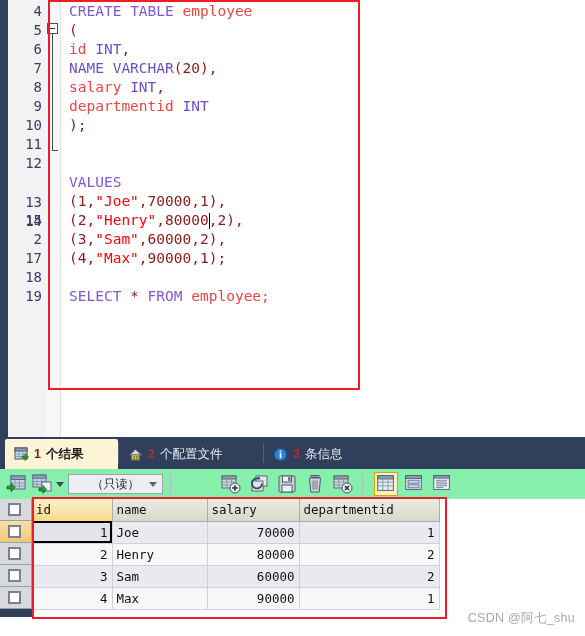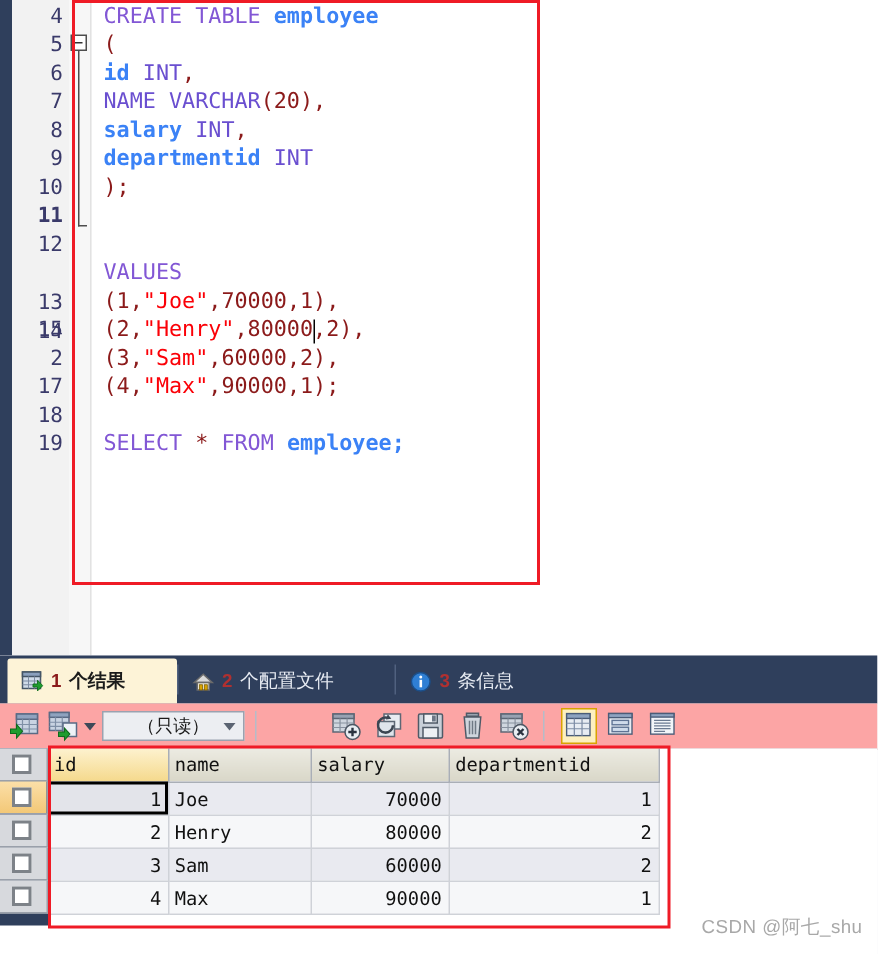--- a/index.html
+++ b/index.html
@@ -67,21 +67,21 @@
     left: 8px;
     height: 19px;
     line-height: 19px;
     white-space: pre;
     font-family: "DejaVu Sans Mono", monospace;
     font-size: 14.5px;
     color: #1a1a1a;
   }
   .kw   { color: #8257d5; font-weight: normal; }
   .typ  { color: #6a4fd0; }
-  .id   { color: #3b82f6; font-weight: bold; }
+  .id   { color: #ef4444; }
   .str  { color: #fb0007; }
   .num  { color: #8b1a1a; }
   .pun  { color: #8b1a1a; }
   .plain{ color: #1a1a1a; }
 
   
   #fold-marker {
     position: absolute;
     left: 47px;
     top: 23px;
@@ -179,21 +179,21 @@
   }
 
   .tab-icon { width: 15px; height: 15px; position: relative; flex: 0 0 auto; }
 
   
   #toolbar {
     position: absolute;
     left: 0; top: 32px;
     width: 585px;
     height: 30px;
-    background: #fca5a5;
+    background: #86efac;
     border-bottom: 1px solid #b9c0cc;
   }
   .tb-btn {
     position: absolute;
     top: 4px;
     width: 22px; height: 22px;
   }
   .tb-sep {
     position: absolute;
     top: 5px;
@@ -336,21 +336,21 @@
 <div id="editor-area">
   <div id="editor-left-strip"></div>
   <div id="gutter">
       <div class="gutter-num" style="top: 2px;">4</div>
       <div class="gutter-num" style="top: 21px;">5</div>
       <div class="gutter-num" style="top: 40px;">6</div>
       <div class="gutter-num" style="top: 59px;">7</div>
       <div class="gutter-num" style="top: 78px;">8</div>
       <div class="gutter-num" style="top: 97px;">9</div>
       <div class="gutter-num" style="top: 116px;">10</div>
-      <div class="gutter-num" style="top: 135px; font-weight: bold;">11</div>
+      <div class="gutter-num" style="top: 135px;">11</div>
       <div class="gutter-num" style="top: 154px; margin-left: 28px;">12</div>
       <div class="gutter-num" style="top: 173px; margin-top: 20px;">13</div>
       <div class="gutter-num" style="top: 192px; margin-top: 20px;">14</div>
       <div class="gutter-num" style="top: 211px;">15</div>
       <div class="gutter-num" style="top: 230px;">2</div>
       <div class="gutter-num" style="top: 249px;">17</div>
       <div class="gutter-num" style="top: 268px;">18</div>
       <div class="gutter-num" style="top: 287px;">19</div>
     </div>
   <div id="gutter-fold"></div>

